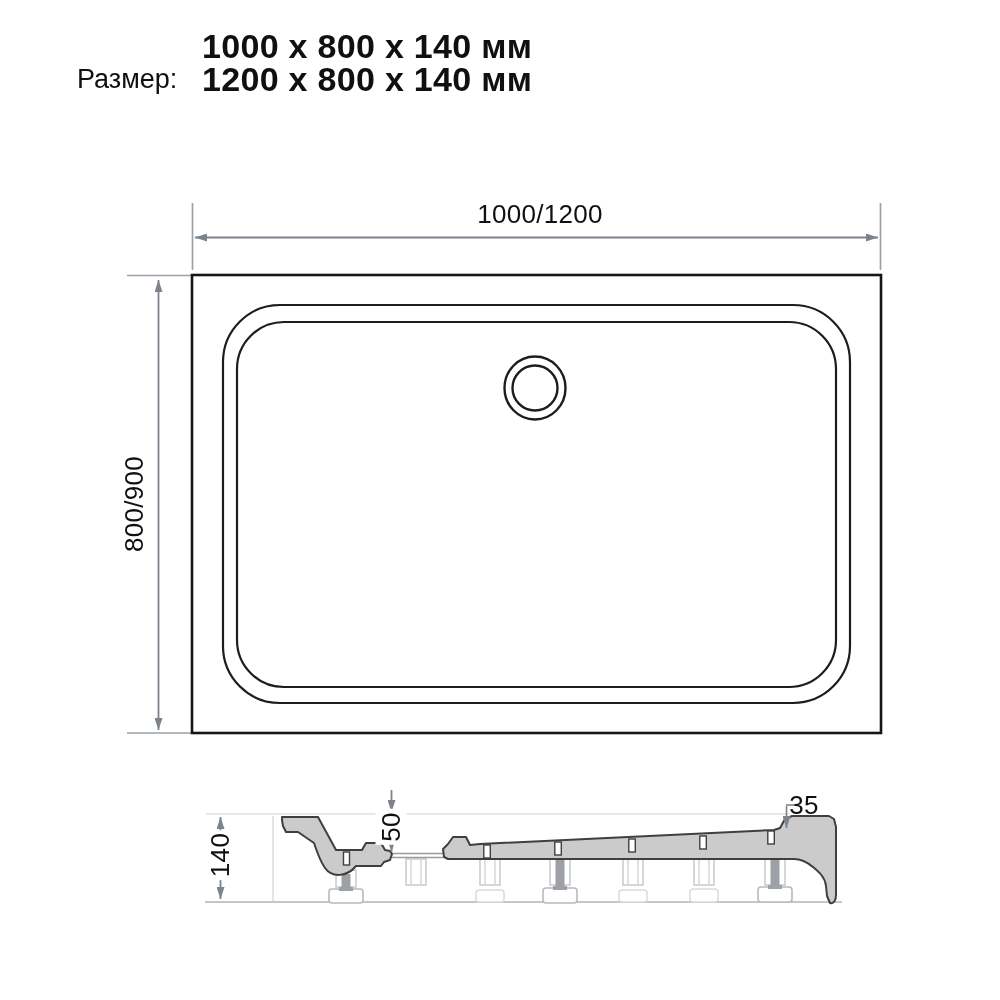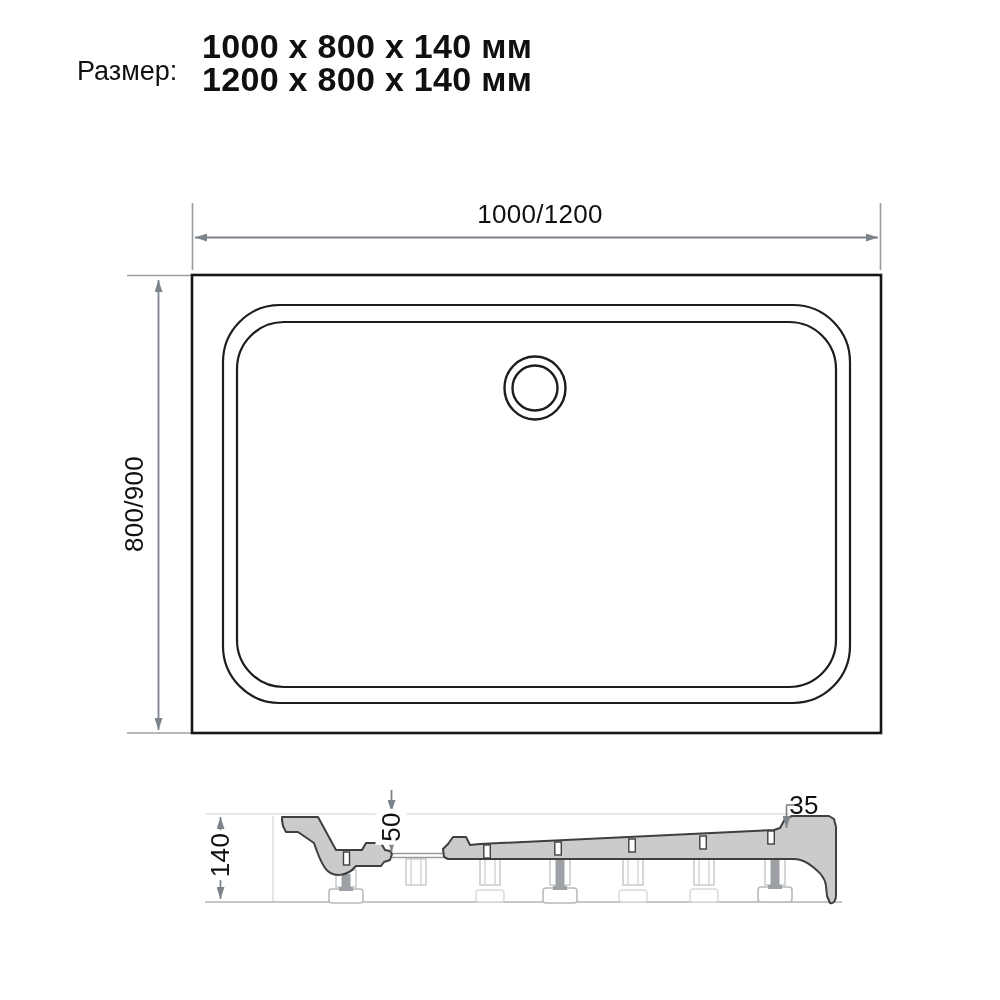--- a/index.html
+++ b/index.html
@@ -1,20 +1,20 @@
 <!DOCTYPE html>
 <html><head>
 <meta charset="utf-8">
 <style>
   html,body{margin:0;padding:0;}
   body{width:1000px;height:1000px;background:#ffffff;font-family:"Liberation Sans","DejaVu Sans",sans-serif;color:#101010;overflow:hidden;}
   .stage{position:relative;width:1000px;height:1000px;background:#fff;}
   svg.art{position:absolute;left:0;top:0;width:1000px;height:1000px;}
   .txt{position:absolute;white-space:nowrap;color:#101010;}
-  .size-label{left:77px;top:56px;font-size:27px;}
+  .size-label{left:77px;top:64px;font-size:27px;}
   .size-lines{left:202px;top:30px;font-size:34px;line-height:32.5px;letter-spacing:.3px;font-weight:bold;}
   .dim{font-size:26px;letter-spacing:.3px;transform:translate(-50%,-50%);}
   .dim.rot{transform:translate(-50%,-50%) rotate(-90deg);}
   .dim.bg{background:#ffffff;padding:0 3px;}
   .w-dim{left:540px;top:214px;}
   .h-dim{left:134px;top:504px;}
   .d140{left:220px;top:855px;}
   .d50{left:391px;top:827px;}
   .d35{left:804px;top:805px;}
 </style>

